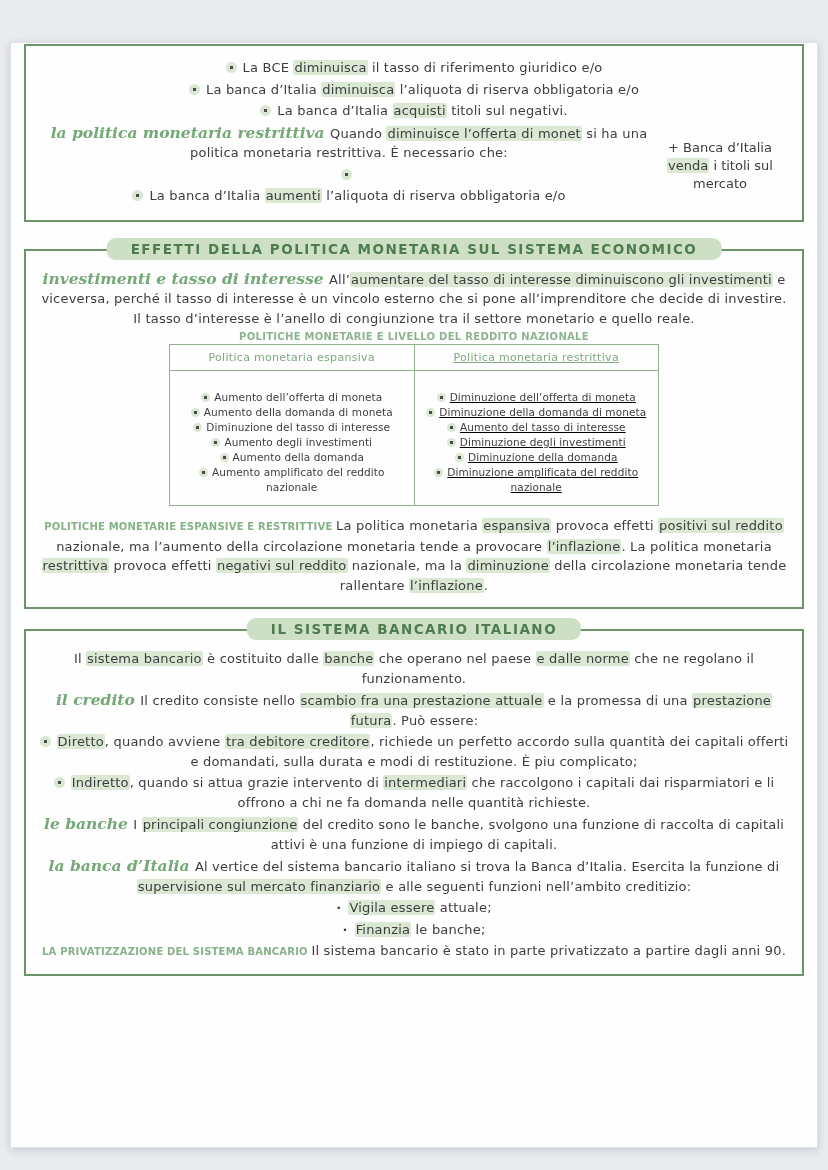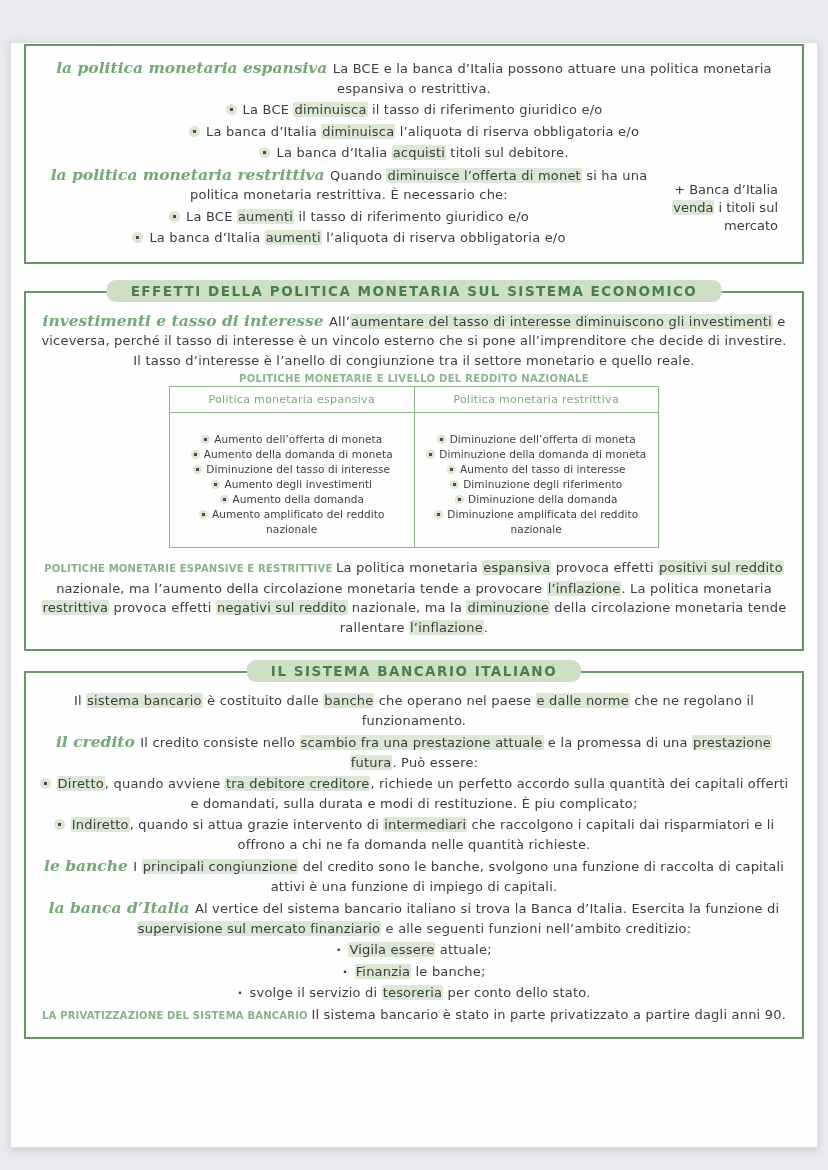--- a/index.html
+++ b/index.html
@@ -78,24 +78,24 @@
     display: inline-block;
     width: 11px;
     height: 11px;
     border-radius: 50%;
     background: radial-gradient(circle at 50% 50%, #4a4a4a 0 1.6px, #d9e7d2 1.7px);
     margin-right: 6px;
     vertical-align: -1px;
   }
   .note {
     position: absolute;
-    right: 16px;
+    right: 4px;
     top: 16px;
     width: 140px;
-    text-align: right;
+    text-align: center;
     font-size: 13px;
     line-height: 18px;
     color: #3d3d40;
   }
   .restr { position: relative; }
   .cap {
     text-align: center;
     color: #8bb58c;
     font-size: 10px;
     font-weight: bold;
@@ -110,21 +110,21 @@
   }
   table.ptable th {
     font-size: 11px;
     font-weight: normal;
     color: #7fa87e;
     letter-spacing: 0.3px;
     padding: 6px 4px;
     border-bottom: 1.5px solid #8fb28c;
     text-align: center;
   }
-  table.ptable th + th, table.ptable td + td { border-left: 1.5px solid #8fb28c; }
+  table.ptable th + th, table.ptable td + td { border-left: 1.5px solid #8fb28c; text-decoration: underline; }
   table.ptable td {
     vertical-align: top;
     padding: 19px 6px 10px;
   }
   .tline {
     text-align: center;
     font-size: 10.5px;
     line-height: 15px;
     color: #3d3d40;
     letter-spacing: 0.1px;
@@ -136,29 +136,28 @@
     margin-right: 7px;
     color: #3d3d40;
   }
 </style>
 </head>
 <body>
 
 <div class="sheet">
 
   <div class="box box1">
-    <p><span class="seg-cursive">la politica monetaria espansiva </span><span class="seg-plain">La BCE e la banca d’Italia possono attuare una politica monetaria espansiva o restrittiva.</span></p>
 
     <div class="line"><span class="bullet"></span><span><span class="seg-plain">La BCE </span><span class="seg-hl">diminuisca</span><span class="seg-plain"> il tasso di riferimento giuridico e/o</span></span></div>
     <div class="line"><span class="bullet"></span><span><span class="seg-plain">La banca d’Italia </span><span class="seg-hl">diminuisca</span><span class="seg-plain"> l’aliquota di riserva obbligatoria e/o</span></span></div>
-    <div class="line"><span class="bullet"></span><span><span class="seg-plain">La banca d’Italia </span><span class="seg-hl">acquisti</span><span class="seg-plain"> titoli sul debitore.</span></span></div>
+    <div class="line"><span class="bullet"></span><span><span class="seg-plain">La banca d’Italia </span><span class="seg-hl">acquisti</span><span class="seg-plain"> titoli sul negativi.</span></span></div>
 
     <div class="restr">
       <p style="padding-right:130px;"><span class="seg-cursive">la politica monetaria restrittiva </span><span class="seg-plain">Quando </span><span class="seg-hl">diminuisce l’offerta di monet</span><span class="seg-plain"> si ha una politica monetaria restrittiva. È necessario che:</span></p>
-      <div class="line" style="padding-right:130px;"><span class="bullet"></span><span><span class="seg-plain">La BCE </span><span class="seg-hl">aumenti</span><span class="seg-plain"> il tasso di riferimento giuridico e/o</span></span></div>
+      <div class="line" style="padding-right:130px;"><span class="bullet"></span></div>
       <div class="line" style="padding-right:130px;"><span class="bullet"></span><span><span class="seg-plain">La banca d’Italia </span><span class="seg-hl">aumenti</span><span class="seg-plain"> l’aliquota di riserva obbligatoria e/o</span></span></div>
       <div class="note"><span class="seg-plain">+ Banca d’Italia </span><span class="seg-hl">venda</span><span class="seg-plain"> i titoli sul mercato</span></div>
     </div>
   </div>
 
   <div class="box box2">
     <div class="box-title">EFFETTI DELLA POLITICA MONETARIA SUL SISTEMA ECONOMICO</div>
 
     <p><span class="seg-cursive">investimenti e tasso di interesse </span><span class="seg-plain">All’</span><span class="seg-hl">aumentare del tasso di interesse diminuiscono gli investimenti</span><span class="seg-plain"> e viceversa, perché il tasso di interesse è un vincolo esterno che si pone all’imprenditore che decide di investire. Il tasso d’interesse è l’anello di congiunzione tra il settore monetario e quello reale.</span></p>
     <div class="cap">POLITICHE MONETARIE E LIVELLO DEL REDDITO NAZIONALE</div>
@@ -175,21 +174,21 @@
           <div class="tline"><span class="bullet"></span><span>Aumento della domanda di moneta</span></div>
           <div class="tline"><span class="bullet"></span><span>Diminuzione del tasso di interesse</span></div>
           <div class="tline"><span class="bullet"></span><span>Aumento degli investimenti</span></div>
           <div class="tline"><span class="bullet"></span><span>Aumento della domanda</span></div>
           <div class="tline"><span class="bullet"></span><span>Aumento amplificato del reddito nazionale</span></div>
         </td>
         <td>
           <div class="tline"><span class="bullet"></span><span>Diminuzione dell’offerta di moneta</span></div>
           <div class="tline"><span class="bullet"></span><span>Diminuzione della domanda di moneta</span></div>
           <div class="tline"><span class="bullet"></span><span>Aumento del tasso di interesse</span></div>
-          <div class="tline"><span class="bullet"></span><span>Diminuzione degli riferimento</span></div>
+          <div class="tline"><span class="bullet"></span><span>Diminuzione degli investimenti</span></div>
           <div class="tline"><span class="bullet"></span><span>Diminuzione della domanda</span></div>
           <div class="tline"><span class="bullet"></span><span>Diminuzione amplificata del reddito nazionale</span></div>
         </td>
       </tr>
     </tbody>
       </table>
 
     <p><span class="seg-caps">POLITICHE MONETARIE ESPANSIVE E RESTRITTIVE </span><span class="seg-plain">La politica monetaria </span><span class="seg-hl">espansiva</span><span class="seg-plain"> provoca effetti </span><span class="seg-hl">positivi sul reddito</span><span class="seg-plain"> nazionale, ma l’aumento della circolazione monetaria tende a provocare </span><span class="seg-hl">l’inflazione</span><span class="seg-plain">. La politica monetaria </span><span class="seg-hl">restrittiva</span><span class="seg-plain"> provoca effetti </span><span class="seg-hl">negativi sul reddito</span><span class="seg-plain"> nazionale, ma la </span><span class="seg-hl">diminuzione</span><span class="seg-plain"> della circolazione monetaria tende rallentare </span><span class="seg-hl">l’inflazione</span><span class="seg-plain">.</span></p>
   </div>
 
@@ -200,18 +199,17 @@
     <p><span class="seg-cursive">il credito </span><span class="seg-plain">Il credito consiste nello </span><span class="seg-hl">scambio fra una prestazione attuale</span><span class="seg-plain"> e la promessa di una </span><span class="seg-hl">prestazione futura</span><span class="seg-plain">. Può essere:</span></p>
 
     <p><span class="bullet"></span><span><span class="seg-hl">Diretto</span><span class="seg-plain">, quando avviene </span><span class="seg-hl">tra debitore creditore</span><span class="seg-plain">, richiede un perfetto accordo sulla quantità dei capitali offerti e domandati, sulla durata e modi di restituzione. È piu complicato;</span></span></p>
     <p><span class="bullet"></span><span><span class="seg-hl">Indiretto</span><span class="seg-plain">, quando si attua grazie intervento di </span><span class="seg-hl">intermediari</span><span class="seg-plain"> che raccolgono i capitali dai risparmiatori e li offrono a chi ne fa domanda nelle quantità richieste.</span></span></p>
 
     <p><span class="seg-cursive">le banche </span><span class="seg-plain">I </span><span class="seg-hl">principali congiunzione</span><span class="seg-plain"> del credito sono le banche, svolgono una funzione di raccolta di capitali attivi è una funzione di impiego di capitali.</span></p>
     <p><span class="seg-cursive">la banca d’Italia </span><span class="seg-plain">Al vertice del sistema bancario italiano si trova la Banca d’Italia. Esercita la funzione di </span><span class="seg-hl">supervisione sul mercato finanziario</span><span class="seg-plain"> e alle seguenti funzioni nell’ambito creditizio:</span></p>
 
     <div class="line"><span class="dot"></span><span><span class="seg-hl">Vigila essere</span><span class="seg-plain"> attuale;</span></span></div>
     <div class="line"><span class="dot"></span><span><span class="seg-hl">Finanzia</span><span class="seg-plain"> le banche;</span></span></div>
-    <div class="line"><span class="dot"></span><span><span class="seg-plain">svolge il servizio di </span><span class="seg-hl">tesoreria</span><span class="seg-plain"> per conto dello stato.</span></span></div>
 
     <p><span class="seg-caps">LA PRIVATIZZAZIONE DEL SISTEMA BANCARIO </span><span class="seg-plain">Il sistema bancario è stato in parte privatizzato a partire dagli anni 90.</span></p>
   </div>
 
 </div>
 
 </body></html>

